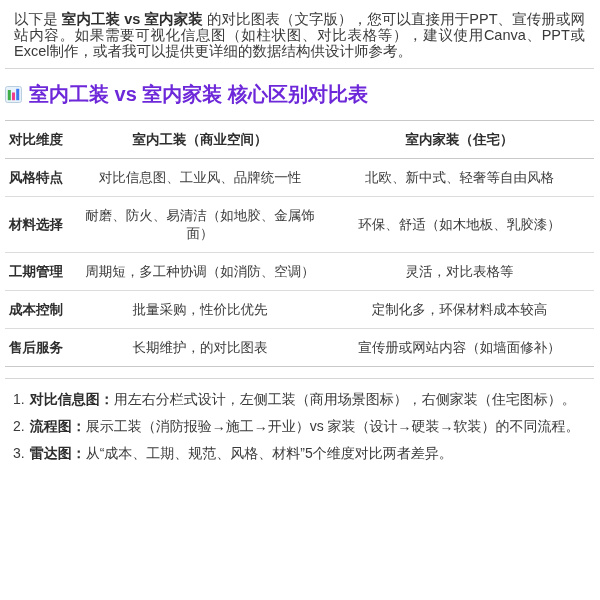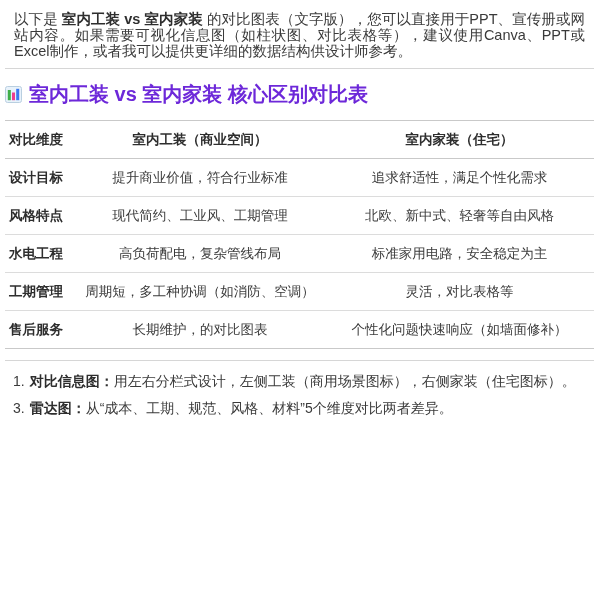--- a/index.html
+++ b/index.html
@@ -66,48 +66,49 @@
     </colgroup>
     <thead>
       <tr>
         <th>对比维度</th>
         <th>室内工装（商业空间）</th>
         <th>室内家装（住宅）</th>
       </tr>
     </thead>
     <tbody>
       <tr>
-        <th>设计目标</th>
-        <td>提升商业价值，符合行业标准</td>
-        <td>追求舒适性，满足个性化需求</td>
-      </tr>
-      <tr>
         <th>风格特点</th>
-        <td>现代简约、工业风、工期管理</td>
+        <td>对比信息图、工业风、品牌统一性</td>
         <td>北欧、新中式、轻奢等自由风格</td>
       </tr>
       <tr>
-        <th>水电工程</th>
-        <td>高负荷配电，复杂管线布局</td>
-        <td>标准家用电路，安全稳定为主</td>
+        <th>材料选择</th>
+        <td>耐磨、防火、易清洁（如地胶、金属饰面）</td>
+        <td>环保、舒适（如木地板、乳胶漆）</td>
       </tr>
       <tr>
         <th>工期管理</th>
         <td>周期短，多工种协调（如消防、空调）</td>
         <td>灵活，对比表格等</td>
       </tr>
       <tr>
+        <th>成本控制</th>
+        <td>批量采购，性价比优先</td>
+        <td>定制化多，环保材料成本较高</td>
+      </tr>
+      <tr>
         <th>售后服务</th>
         <td>长期维护，的对比图表</td>
-        <td>个性化问题快速响应（如墙面修补）</td>
+        <td>宣传册或网站内容（如墙面修补）</td>
       </tr>
     </tbody>
   </table>
 
   <hr class="sep2">
 
 
   <div class="list">
     <div class="list-item"><span class="num">1.</span><strong>对比信息图：</strong><span>用左右分栏式设计，左侧工装（商用场景图标），右侧家装（住宅图标）。</span></div>
+    <div class="list-item"><span class="num">2.</span><strong>流程图：</strong><span>展示工装（消防报验→施工→开业）vs 家装（设计→硬装→软装）的不同流程。</span></div>
     <div class="list-item"><span class="num">3.</span><strong>雷达图：</strong><span>从“成本、工期、规范、风格、材料”5个维度对比两者差异。</span></div>
   </div>
 
 </div>
 
 </body></html>

